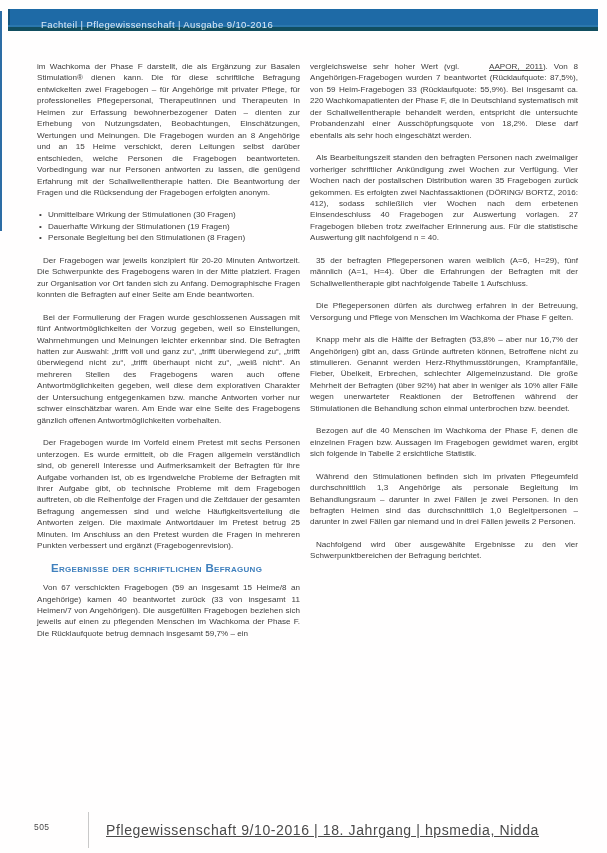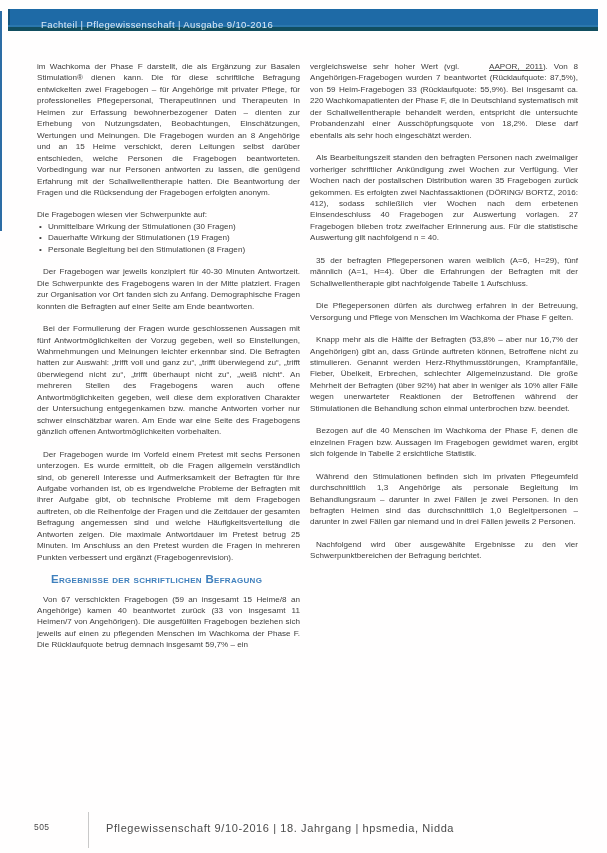--- a/index.html
+++ b/index.html
@@ -86,45 +86,44 @@
     position: absolute; left: 34px; top: 10px;
     font-size: 8.5px; color: #4a4a4a; letter-spacing: 0.4px;
   }
   .footer .divider {
     position: absolute; left: 88px; top: 0;
     width: 1px; height: 36px;
     background: #c9c9c9;
   }
   .footer .journal-line {
     position: absolute; left: 106px; top: 10px;
-    font-size: 11px; color: #4a4a4a; letter-spacing: 0.6px;
+    font-size: 14px; color: #4a4a4a; letter-spacing: 0.6px; text-decoration: underline;
   }
 </style>
 </head>
 <body>
 
 <div class="page">
 
   <div class="header-bar">
     <div class="title">Fachteil | Pflegewissenschaft | Ausgabe 9/10-2016</div>
   </div>
 
   <div class="left-accent"></div>
 
   <div class="col col-left">
     <p>im Wachkoma der Phase F darstellt, die als Ergänzung zur Basalen Stimulation® dienen kann. Die für diese schriftliche Befragung entwickelten zwei Fragebogen – für Angehörige mit privater Pflege, für professionelles Pflegepersonal, TherapeutInnen und Therapeuten in Heimen zur Erfassung bewohnerbezogener Daten – dienten zur Erhebung von Nutzungsdaten, Beobachtungen, Einschätzungen, Wertungen und Meinungen. Die Fragebogen wurden an 8 Angehörige und an 15 Heime verschickt, deren Leitungen selbst darüber entschieden, welche Personen die Fragebogen beantworteten. Vorbedingung war nur Personen antworten zu lassen, die genügend Erfahrung mit der Schallwellentherapie hatten. Die Beantwortung der Fragen und die Rücksendung der Fragebogen erfolgten anonym.</p>
 
-    <p class="list-intro">Die Fragebogen wiesen vier Schwerpunkte auf:</p>
     <ul class="focus-list">
       <li>Unmittelbare Wirkung der Stimulationen (30 Fragen)</li>
       <li>Dauerhafte Wirkung der Stimulationen (19 Fragen)</li>
       <li>Personale Begleitung bei den Stimulationen (8 Fragen)</li>
     </ul>
 
-    <p class="ind">Der Fragebogen war jeweils konzipiert für 40-30 Minuten Antwortzeit. Die Schwerpunkte des Fragebogens waren in der Mitte platziert. Fragen zur Organisation vor Ort fanden sich zu Anfang. Demographische Fragen konnten die Befragten auf einer Seite am Ende beantworten.</p>
+    <p class="ind">Der Fragebogen war jeweils konzipiert für 20-20 Minuten Antwortzeit. Die Schwerpunkte des Fragebogens waren in der Mitte platziert. Fragen zur Organisation vor Ort fanden sich zu Anfang. Demographische Fragen konnten die Befragten auf einer Seite am Ende beantworten.</p>
     <p class="ind">Bei der Formulierung der Fragen wurde geschlossenen Aussagen mit fünf Antwortmöglichkeiten der Vorzug gegeben, weil so Einstellungen, Wahrnehmungen und Meinungen leichter erkennbar sind. Die Befragten hatten zur Auswahl: „trifft voll und ganz zu“, „trifft überwiegend zu“, „trifft überwiegend nicht zu“, „trifft überhaupt nicht zu“, „weiß nicht“. An mehreren Stellen des Fragebogens waren auch offene Antwortmöglichkeiten gegeben, weil diese dem explorativen Charakter der Untersuchung entgegenkamen bzw. manche Antworten vorher nur schwer einschätzbar waren. Am Ende war eine Seite des Fragebogens gänzlich offenen Antwortmöglichkeiten vorbehalten.</p>
     <p class="ind">Der Fragebogen wurde im Vorfeld einem Pretest mit sechs Personen unterzogen. Es wurde ermittelt, ob die Fragen allgemein verständlich sind, ob generell Interesse und Aufmerksamkeit der Befragten für ihre Aufgabe vorhanden ist, ob es irgendwelche Probleme der Befragten mit ihrer Aufgabe gibt, ob technische Probleme mit dem Fragebogen auftreten, ob die Reihenfolge der Fragen und die Zeitdauer der gesamten Befragung angemessen sind und welche Häufigkeitsverteilung die Antworten zeigen. Die maximale Antwortdauer im Pretest betrug 25 Minuten. Im Anschluss an den Pretest wurden die Fragen in mehreren Punkten verbessert und ergänzt (Fragebogenrevision).</p>
 
     <h2 class="section-heading">Ergebnisse der schriftlichen Befragung</h2>
 
     <p class="ind last">Von 67 verschickten Fragebogen (59 an insgesamt 15 Heime/8 an Angehörige) kamen 40 beantwortet zurück (33 von insgesamt 11 Heimen/7 von Angehörigen). Die ausgefüllten Fragebogen beziehen sich jeweils auf einen zu pflegenden Menschen im Wachkoma der Phase F. Die Rücklaufquote betrug demnach insgesamt 59,7% – ein</p>
   </div>
 
   <div class="col col-right">
     <p><span>vergleichsweise sehr hoher Wert (vgl. </span><a class="cite">AAPOR, 2011</a><span>). Von 8 Angehörigen-Fragebogen wurden 7 beantwortet (Rücklaufquote: 87,5%), von 59 Heim-Fragebogen 33 (Rücklaufquote: 55,9%). Bei insgesamt ca. 220 Wachkomapatienten der Phase F, die in Deutschland systematisch mit der Schallwellentherapie behandelt werden, entspricht die untersuchte Probandenzahl einer Ausschöpfungsquote von 18,2%. Diese darf ebenfalls als sehr hoch eingeschätzt werden.</span></p>

